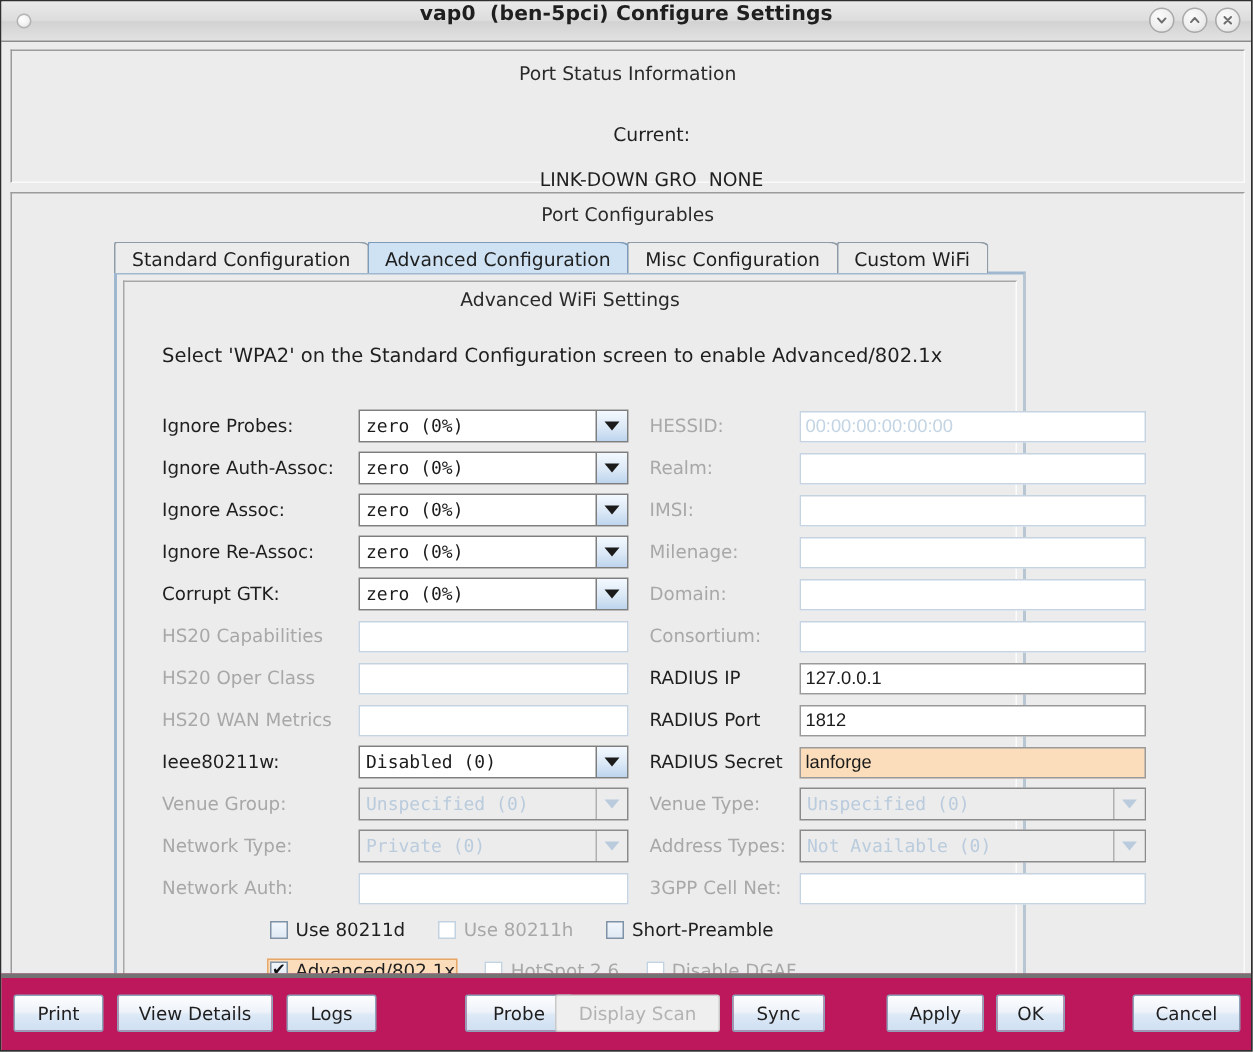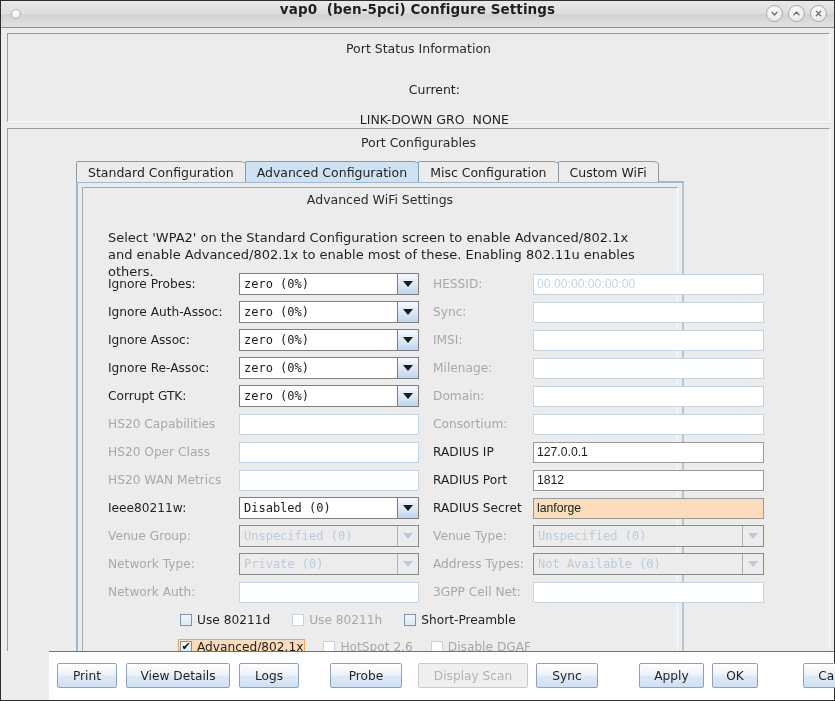--- a/index.html
+++ b/index.html
@@ -337,24 +337,23 @@
   .cb.focused {
     background: #fbddbb;
     border: 1px solid #e6a86a;
     padding: 0px 1px;
   }
 
   
   #buttonbar {
     flex: 0 0 48px;
     height: 48px;
-    background: #ffffff;
-    border-top: 1px solid #737373;
+    background: #be185d;
+    border-top: 3px solid #737373;
     position: relative;
-    margin-left: 48px;
   }
   .btn {
     position: absolute;
     top: 11px;
     height: 25px;
     box-sizing: border-box;
     background: linear-gradient(to bottom, #fdfdfe 0%, #eef3fa 45%, #dce8f6 55%, #cfe0f2 100%);
     border: 1px solid #8da2b8;
     border-radius: 2px;
     font-size: 12.2px;
@@ -425,21 +424,20 @@
           <div class="tab active">Advanced Configuration</div>
           <div class="tab">Misc Configuration</div>
           <div class="tab">Custom WiFi</div>
         </div>
 
       <div id="adv-panel">
         <div id="adv-panel-inner">
           <div id="adv-title">Advanced WiFi Settings</div>
           <div id="adv-help">
             <div>Select 'WPA2' on the Standard Configuration screen to enable Advanced/802.1x</div>
-            <div>and enable Advanced/802.1x to enable most of these. Enabling 802.11u enables others.</div>
           </div>
           <div id="form">
               <div class="frow">
                 <div class="lbl-l">Ignore Probes:</div>
                 <div class="ctl-l">
                   <div class="combo">
                     <span class="cval">zero  (0%)</span>
                     <span class="carrow">
                       <i></i>
                     </span>
@@ -455,21 +453,21 @@
                 <div class="lbl-l">Ignore Auth-Assoc:</div>
                 <div class="ctl-l">
                   <div class="combo">
                     <span class="cval">zero  (0%)</span>
                     <span class="carrow">
                       <i></i>
                     </span>
                   </div>
                 </div>
                 <div class="gap"></div>
-                <div class="lbl-r lbl-dis">Sync:</div>
+                <div class="lbl-r lbl-dis">Realm:</div>
                 <div class="ctl-r">
                   <input type="text" class="tfield disabled" readonly="readonly" style="">
                 </div>
               </div>
               <div class="frow">
                 <div class="lbl-l">Ignore Assoc:</div>
                 <div class="ctl-l">
                   <div class="combo">
                     <span class="cval">zero  (0%)</span>
                     <span class="carrow">
@@ -650,20 +648,20 @@
             </div>
         </div>
       </div>
     </div>
   </div>
 
   <div id="buttonbar">
       <div class="btn" style="left: 8px; width: 60px;">Print</div>
       <div class="btn" style="left: 77px; width: 104px;">View Details</div>
       <div class="btn" style="left: 190px; width: 60px;">Logs</div>
-      <div class="btn" style="left: 281px; width: 72px;">Probe</div>
+      <div class="btn" style="left: 309px; width: 72px;">Probe</div>
       <div class="btn disabled" style="left: 369px; width: 110px;">Display Scan</div>
       <div class="btn" style="left: 487px; width: 62px;">Sync</div>
       <div class="btn" style="left: 590px; width: 65px;">Apply</div>
       <div class="btn" style="left: 663px; width: 46px;">OK</div>
       <div class="btn" style="left: 754px; width: 72px;">Cancel</div>
     </div>
 </div>
 
 </body></html>

